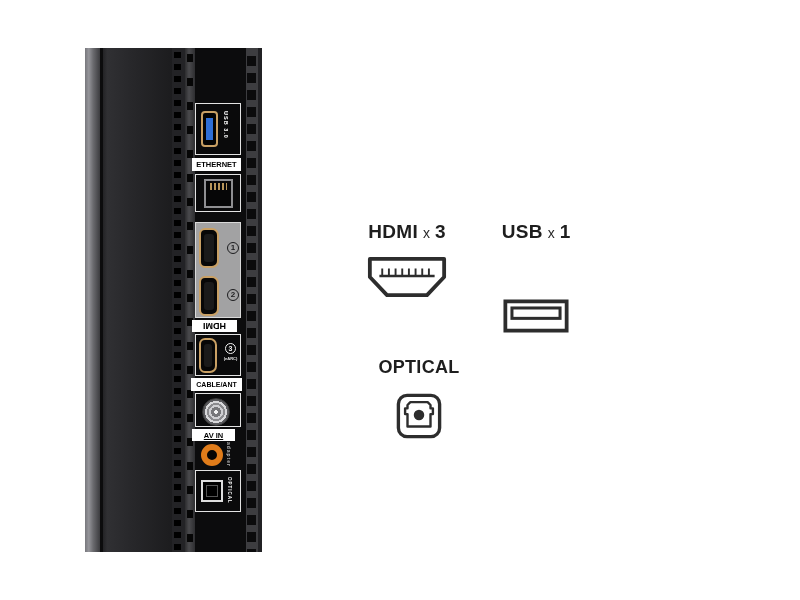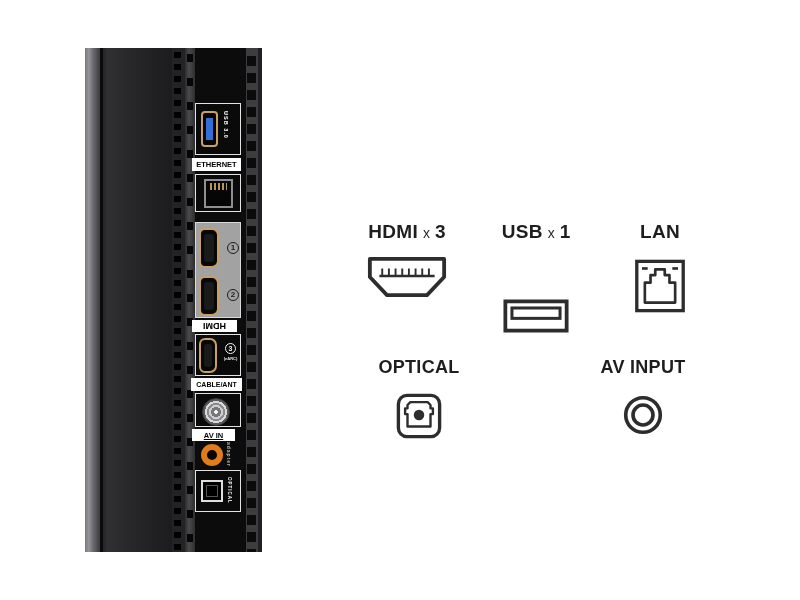--- a/index.html
+++ b/index.html
@@ -150,47 +150,27 @@
       <span class="big">USB</span>
       <span class="times">x</span>
       <span class="count">1</span>
     </div>
     <svg class="icon" style="margin-top:17px;" width="66" height="34" viewBox="0 0 70 36">
       <rect x="2.5" y="2.5" width="65" height="31" fill="none" stroke="#2d2d2d" stroke-width="4"></rect>
       <rect x="9.5" y="9.5" width="51" height="11" fill="none" stroke="#2d2d2d" stroke-width="3.2"></rect>
     </svg>
   </div>
 
-  <div class="cell" style="left:600px;top:221px;">
-    <div class="cell-label">
-      <span class="big">LAN</span>
-    </div>
-    <svg class="icon" style="margin-top:16px;" width="52" height="54" viewBox="0 0 54 57">
-      <rect x="2.5" y="2.5" width="49" height="52" fill="none" stroke="#2d2d2d" stroke-width="3.5"></rect>
-      <path d="M11,46 V25 H17 V17 H22 V11 H32 V17 H37 V25 H43 V46 Z" fill="none" stroke="#2d2d2d" stroke-width="2.8" stroke-linejoin="round"></path>
-      <line x1="8" y1="10" x2="14" y2="10" stroke="#2d2d2d" stroke-width="2.8"></line>
-      <line x1="40" y1="10" x2="46" y2="10" stroke="#2d2d2d" stroke-width="2.8"></line>
-    </svg>
-  </div>
 
   <div class="cell row2" style="left:359px;top:357px;">
     <div class="cell-label">
       <span class="big">OPTICAL</span>
     </div>
     <svg class="icon" style="margin-top:15px;" width="46" height="46" viewBox="0 0 48 48">
       <rect x="2.5" y="2.5" width="43" height="43" rx="9" fill="none" stroke="#2d2d2d" stroke-width="3.5"></rect>
       <path d="M12,35 V22 H9.5 V16 H12 V12.5 L15,9.5 H33 L36,12.5 V16 H38.5 V22 H36 V35 Z" fill="none" stroke="#2d2d2d" stroke-width="2.5" stroke-linejoin="round"></path>
       <circle cx="24" cy="23" r="5.5" fill="#2d2d2d"></circle>
     </svg>
   </div>
 
 
-  <div class="cell row2" style="left:583px;top:357px;">
-    <div class="cell-label">
-      <span class="big">AV INPUT</span>
-    </div>
-    <svg class="icon" style="margin-top:17px;" width="40" height="40" viewBox="0 0 44 44">
-      <circle cx="22" cy="22" r="19" fill="none" stroke="#2d2d2d" stroke-width="4"></circle>
-      <circle cx="22" cy="22" r="11" fill="none" stroke="#2d2d2d" stroke-width="4"></circle>
-    </svg>
-  </div>
 
 </div>
 
 </body></html>

